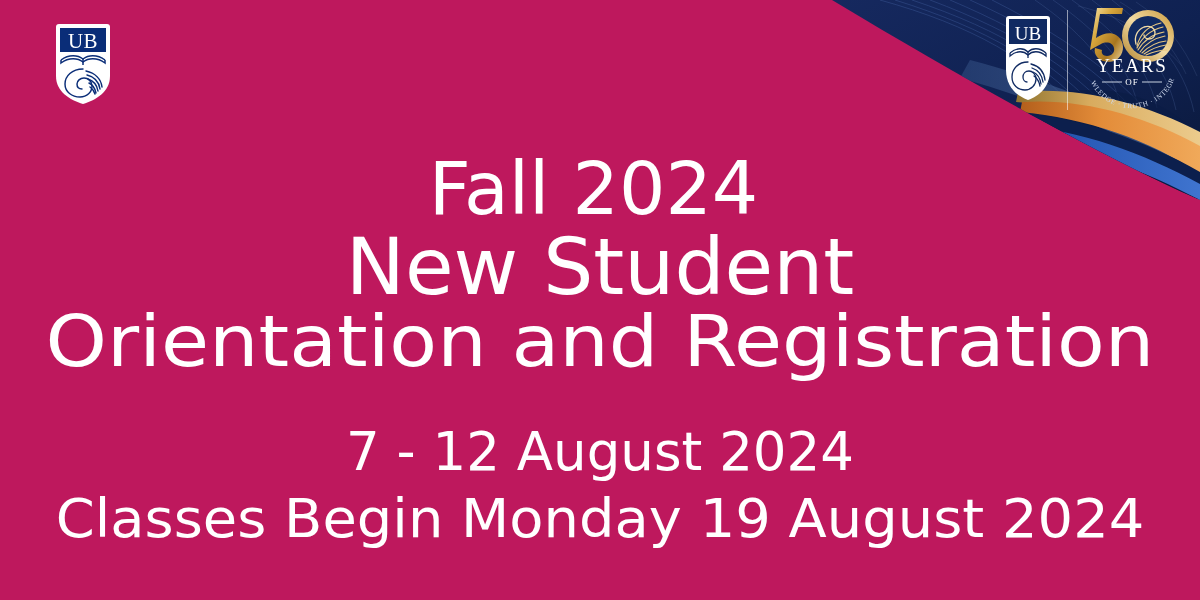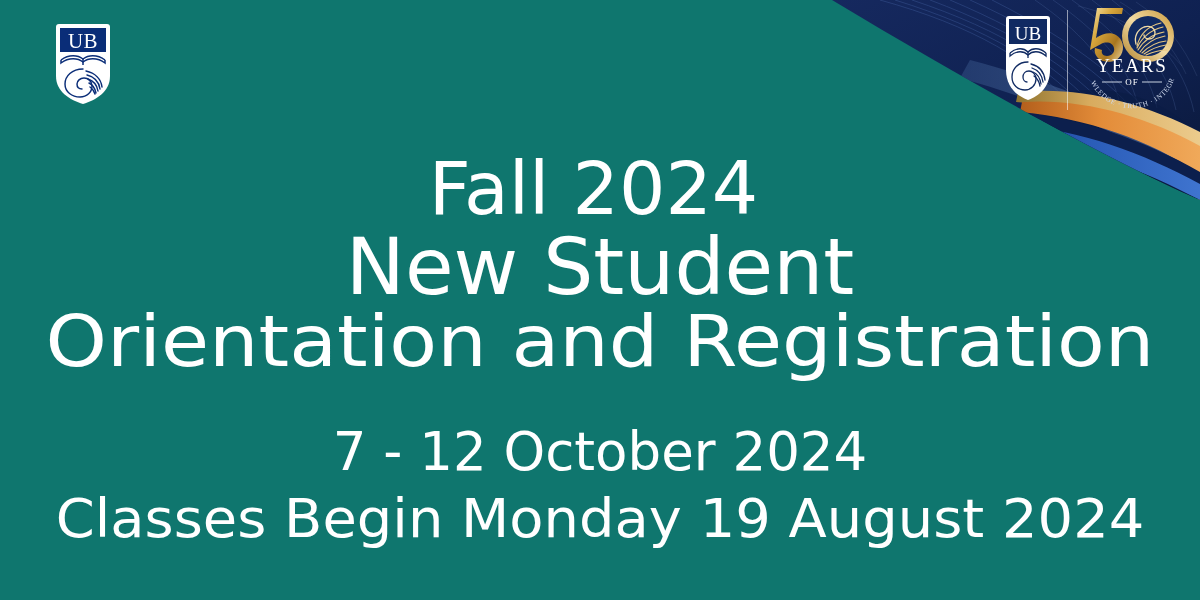--- a/index.html
+++ b/index.html
@@ -7,21 +7,21 @@
     margin: 0;
     padding: 0;
     background: #07265f;
   }
 
   #banner {
     position: relative;
     width: 1200px;
     height: 600px;
     overflow: hidden;
-    background: #0f766e;
+    background: #be185d;
     font-family: "DejaVu Sans", sans-serif;
     -webkit-font-smoothing: antialiased;
   }
 
   
   #art {
     position: absolute;
     top: 0;
     right: 0;
     width: 380px;
@@ -358,17 +358,17 @@
       <text font-family="Liberation Serif, serif" font-size="7.2" letter-spacing="0.6" fill="#cfd9ec">
         <textPath href="#mottoArc" startOffset="50%" text-anchor="middle">KNOWLEDGE  ·  TRUTH  ·  INTEGRITY</textPath>
       </text>
     </svg>
   </div>
 
   <div id="copy">
     <div class="line" id="line-fall">Fall 2024</div>
     <div class="line" id="line-newstudent">New Student</div>
     <div class="line" id="line-orientation">Orientation and Registration</div>
-    <div class="line" id="line-dates">7 - 12 October 2024</div>
+    <div class="line" id="line-dates">7 - 12 August 2024</div>
     <div class="line" id="line-classes">Classes Begin Monday 19 August 2024</div>
   </div>
 
 </div>
 
 </body></html>

